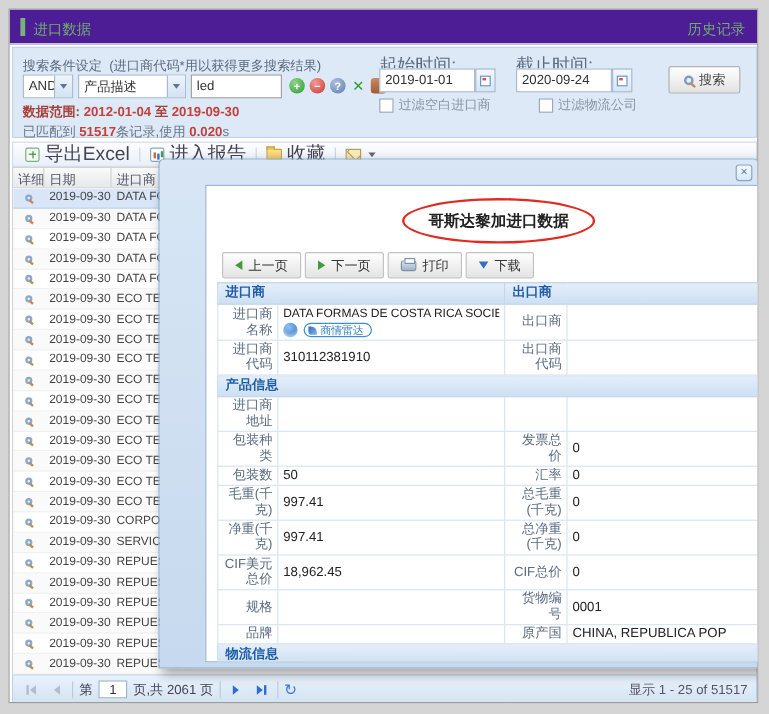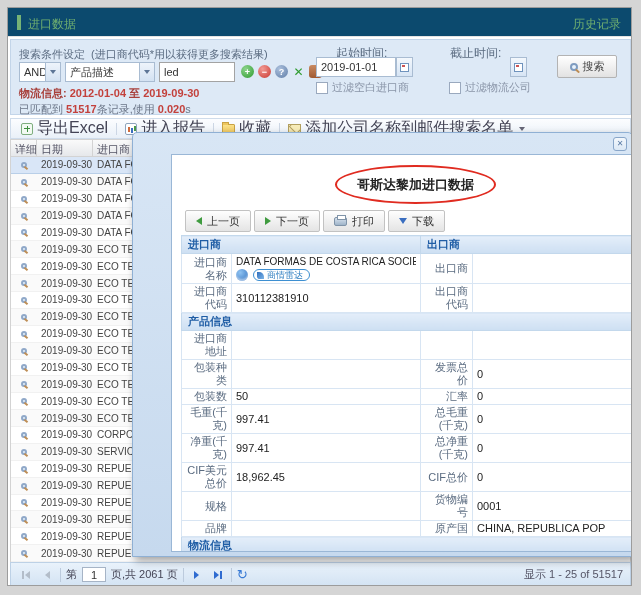--- a/index.html
+++ b/index.html
@@ -2,21 +2,21 @@
 <html><head>
 <meta charset="utf-8">
 <style>
   * { margin:0; padding:0; box-sizing:border-box; }
   html,body { width:641px; height:595px; overflow:hidden; }
   body { background:#d5d5d5; position:relative; font-family:"Liberation Sans","DejaVu Sans",sans-serif; }
 
   .window { position:absolute; left:7px; top:7px; width:625px; height:579px; background:#fff; border:1px solid #9c9c9c; overflow:hidden; }
 
   
-  .hdr { position:absolute; left:0; top:0; right:0; height:29px; background:#0c4a6e; border-bottom:1px solid #e4e4e4;text-align:center; }
+  .hdr { position:absolute; left:0; top:0; right:0; height:29px; background:#4c1d95; border-bottom:1px solid #e4e4e4;text-align:center; }
   .hdr-bar { position:absolute; left:9px; top:7px; width:4px; height:15px; background:#76b376; }
   .hdr-title { position:absolute; left:20px; top:8px; font-size:12px; color:#6fae6f; }
   .hist { position:absolute; right:10px; top:8px; font-size:12px; color:#6fae6f; cursor:pointer; }
 
   
   .search-panel { position:absolute; left:2px; top:31px; width:621px; height:76px; background:#dde9f6; border:1px solid #c3d5e9; }
   .cond-label { position:absolute; left:8px; top:7px; font-size:11px; color:#5a6b80; }
   .cond-hint { margin-left:6px; }
   .sel { position:absolute; height:20px; border:1px solid #a9bcd2; background:#fff; display:flex; align-items:center; font-size:11px; color:#333; }
   .sel-txt { flex:1; padding:0 4px; overflow:hidden; white-space:nowrap; }
@@ -35,21 +35,21 @@
   .ic-help::after { content:'?'; }
   .ic-clear { border-radius:2px; background:none; color:#2e9b2e; font-size:12px; }
   .ic-clear::after { content:'✕'; }
   .ic-save { border-radius:3px; background:linear-gradient(#c98a62,#a05a32); }
 
   .range-line { position:absolute; left:8px; top:46px; font-size:11px; font-weight:bold; color:#a8403c; }
   .range-line .red { color:#c3413c; }
   .matched-line { position:absolute; left:8px; top:62px; font-size:11px; color:#6b7688; }
   .matched-line .red { color:#c3413c; font-weight:bold; }
 
-  .dt-label { position:absolute; font-size:12px; color:#5a6b80;margin-left:20px; }
+  .dt-label { position:absolute; font-size:15px; color:#5a6b80; }
   .lbl-start { left:305px; top:5px; }
   .lbl-end { left:419px; top:5px; }
   .date-f { position:absolute; top:17px; width:80px; height:20px; border:1px solid #a9bcd2; background:#fff; font-size:11px; padding:0 4px; color:#333; }
   .f-start { left:305px; } .f-end { left:419px; }
   .cal-btn { position:absolute; top:17px; width:17px; height:20px; background:linear-gradient(#f3f8fd,#d7e5f5); border:1px solid #a9bcd2; display:flex; align-items:center; justify-content:center; cursor:pointer; }
   .cb-start { left:385px; } .cb-end { left:499px; }
   .cal-ic { width:9px; height:9px; border:1px solid #6f93bd; background:#fff; position:relative; }
   .cal-ic::after { content:''; position:absolute; left:1px; top:1px; width:3px; height:2px; background:#c55; }
 
   .cb-row { position:absolute; display:flex; align-items:center; gap:4px; font-size:11px; color:#8a95a8; }
@@ -162,38 +162,39 @@
 
     <div class="icon-row">
       <span class="ic ic-add"></span>
       <span class="ic ic-del"></span>
       <span class="ic ic-help"></span>
       <span class="ic ic-clear"></span>
       <span class="ic ic-save"></span>
     </div>
 
     <div class="range-line">
-      <span>物流信息:</span>
+      <span>数据范围:</span>
       <span class="red">2012-01-04</span>
       <span>至</span>
       <span class="red">2019-09-30</span>
     </div>
     <div class="matched-line">
       <span>已匹配到</span>
       <span class="red">51517</span><span>条记录,使用</span>
       <span class="red">0.020</span><span>s</span>
     </div>
 
     <div class="dt-label lbl-start">起始时间:</div>
     <input class="date-f f-start" value="2019-01-01" style="">
     <div class="cal-btn cb-start">
         <span class="cal-ic"></span>
       </div>
 
     <div class="dt-label lbl-end">截止时间:</div>
+    <input class="date-f f-end" value="2020-09-24" style="">
     <div class="cal-btn cb-end">
         <span class="cal-ic"></span>
       </div>
 
     <div class="cb-row cbr1">
       <span class="cb"></span>
       <span>过滤空白进口商</span>
     </div>
     <div class="cb-row cbr2">
       <span class="cb"></span>
@@ -217,21 +218,20 @@
       <span>进入报告</span>
     </span>
     <span class="tb-sep"></span>
     <span class="tb-item">
       <span class="fav"></span>
       <span>收藏</span>
     </span>
     <span class="tb-sep"></span>
     <span class="tb-item">
       <span class="mail"></span>
-      <span>添加公司名称到邮件搜索名单</span>
       <span class="dd-caret"></span>
     </span>
   </div>
 
   <div class="grid-hd">
     <div class="gh gh-detail">详细</div>
     <div class="gh gh-date">日期</div>
     <div class="gh gh-imp">进口商</div>
   </div>
   <div class="grid-rows">

